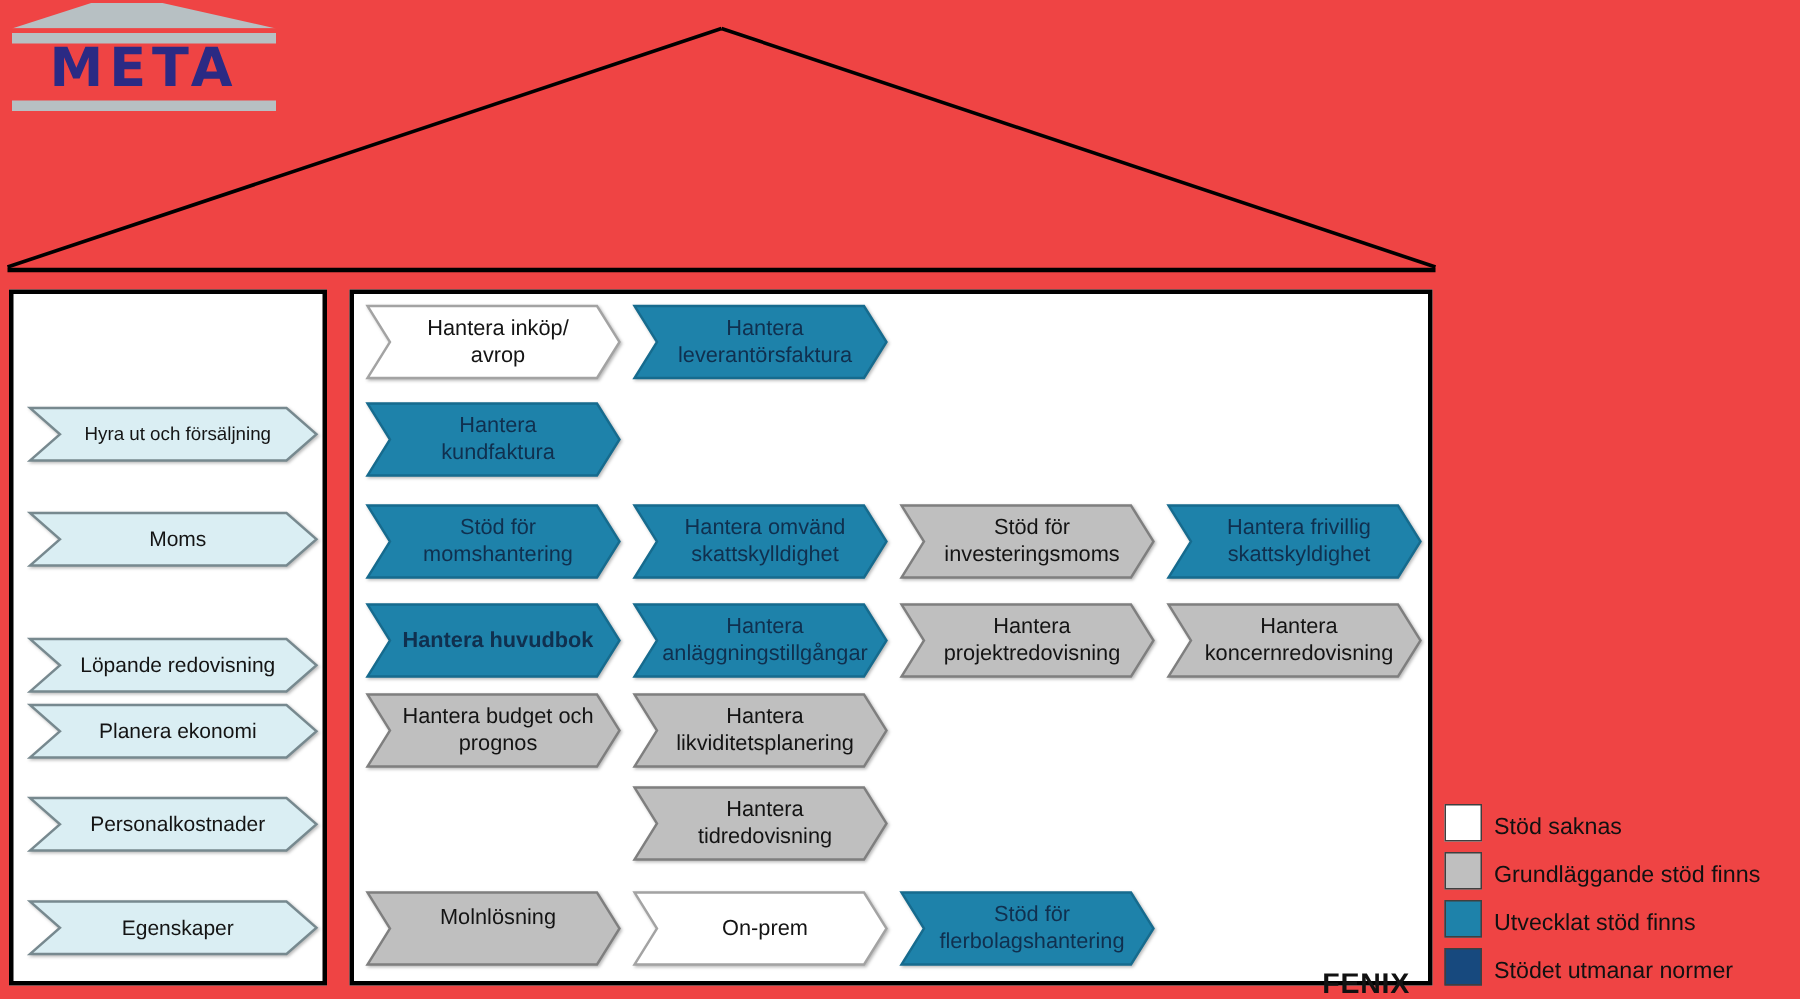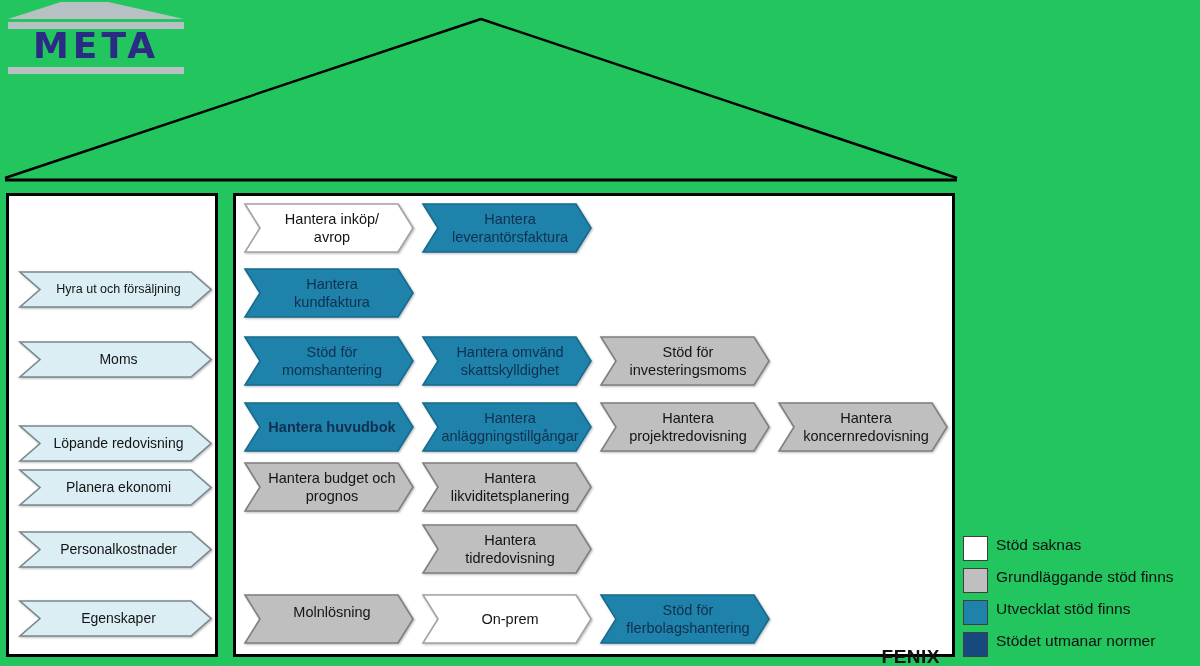--- a/index.html
+++ b/index.html
@@ -1,16 +1,16 @@
 <!DOCTYPE html>
 <html><head>
 <meta charset="utf-8">
 <style>
   html,body{margin:0;padding:0;background:#fff;}
-  #canvas{position:relative;width:1200px;height:666px;background:#22c55e;overflow:hidden;
+  #canvas{position:relative;width:1200px;height:666px;background:#ef4444;overflow:hidden;
           font-family:"Liberation Sans",sans-serif;color:#141414;}
   #roof-svg{position:absolute;left:0;top:0;width:1200px;height:666px;pointer-events:none;}
 
   
   #logo{position:absolute;left:6px;top:2px;width:180px;height:74px;}
   #logo .pediment{position:absolute;left:2px;top:0;width:176px;height:17px;background:#b7c0c3;
                   clip-path:polygon(30% 0,57% 0,100% 100%,0 100%);}
   #logo .bar{position:absolute;left:2px;width:176px;height:7px;background:#b7c0c3;}
   #logo .bar.top{top:20px;} #logo .bar.bottom{top:65px;}
   #logo .word{position:absolute;left:4px;top:22px;width:172px;height:42px;display:flex;align-items:center;justify-content:center;
@@ -31,21 +31,21 @@
   .arrow .lbl.small{font-size:12px;}
   #sidebar-box .arrow .lbl.small{font-size:12.5px;}
   .arrow.st-developed .lbl{color:#10304f;}
   .arrow.st-none .lbl,.arrow.st-basic .lbl{color:#141414;}
 
   
   #fenix{position:absolute;right:12px;top:413px;font-weight:bold;font-size:19px;color:#111;letter-spacing:0.5px;margin-top:37px;}
 
   
   #legend{position:absolute;left:963px;top:536px;display:flex;flex-direction:column;gap:7px;}
-  .legend-row{display:flex;align-items:flex-start;height:25px;}
+  .legend-row{display:flex;align-items:flex-end;height:25px;}
   .legend-swatch{width:25px;height:25px;box-sizing:border-box;border:1.5px solid #3f3f3f;flex:0 0 auto;}
   .legend-label{margin-left:8px;font-size:15.5px;color:#111;white-space:nowrap;}
 </style>
 </head>
 <body>
 
 <div id="canvas">
 
   <svg id="roof-svg" viewBox="0 0 1200 666">
     <line x1="5" y1="178" x2="481" y2="19" stroke="#000" stroke-width="2.4"></line>
@@ -136,20 +136,27 @@
         <div class="lbl">Hantera omvänd
 skattskylldighet</div>
       </div>
       <div class="arrow st-basic" style="left: 364px; top: 140px; width: 170px; height: 50px;">
         <svg width="170" height="50" viewBox="0 0 170 50">
           <polygon points="1,1 154,1 169,25 154,49 1,49 16,25" fill="#bfbfbf" stroke="#7f7f7f" stroke-width="1.6"></polygon>
         </svg>
         <div class="lbl">Stöd för
 investeringsmoms</div>
       </div>
+      <div class="arrow st-developed" style="left: 542px; top: 140px; width: 170px; height: 50px;">
+        <svg width="170" height="50" viewBox="0 0 170 50">
+          <polygon points="1,1 154,1 169,25 154,49 1,49 16,25" fill="#1e82aa" stroke="#166b8e" stroke-width="1.6"></polygon>
+        </svg>
+        <div class="lbl">Hantera frivillig
+skattskyldighet</div>
+      </div>
       <div class="arrow st-developed" style="left: 8px; top: 206px; width: 170px; height: 50px; font-weight: bold;">
         <svg width="170" height="50" viewBox="0 0 170 50">
           <polygon points="1,1 154,1 169,25 154,49 1,49 16,25" fill="#1e82aa" stroke="#166b8e" stroke-width="1.6"></polygon>
         </svg>
         <div class="lbl">Hantera huvudbok</div>
       </div>
       <div class="arrow st-developed" style="left: 186px; top: 206px; width: 170px; height: 50px;">
         <svg width="170" height="50" viewBox="0 0 170 50">
           <polygon points="1,1 154,1 169,25 154,49 1,49 16,25" fill="#1e82aa" stroke="#166b8e" stroke-width="1.6"></polygon>
         </svg>

